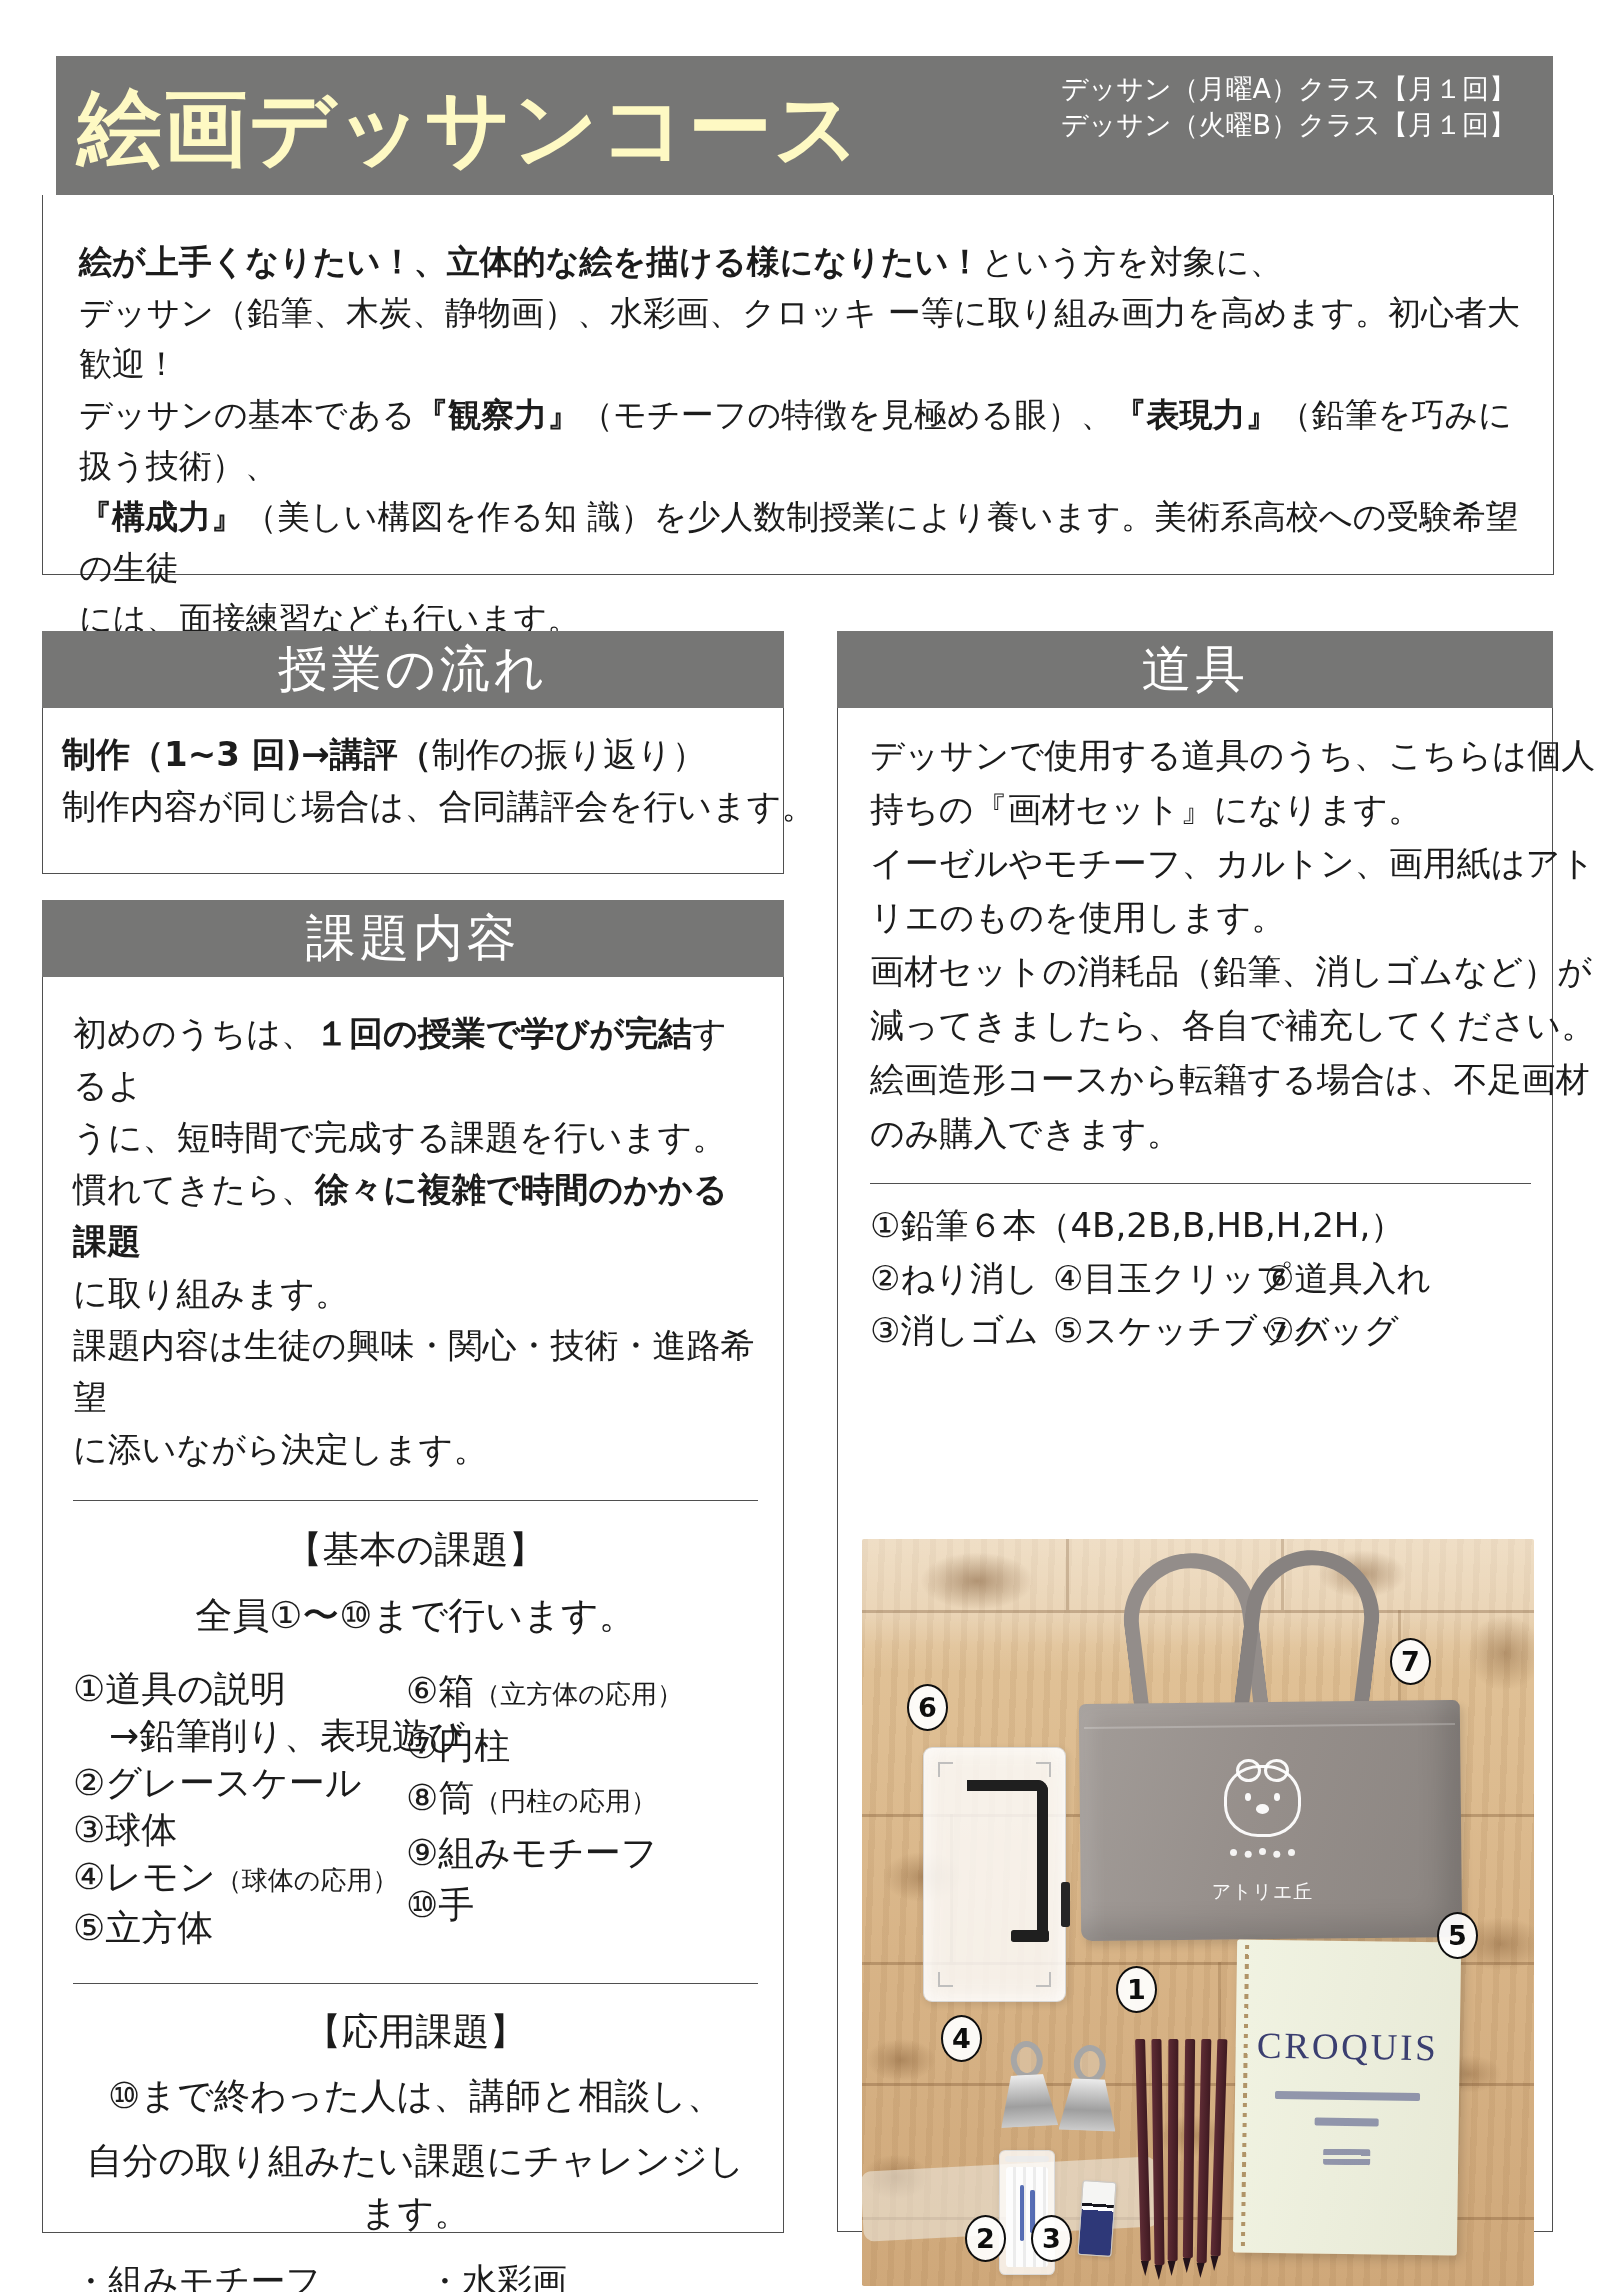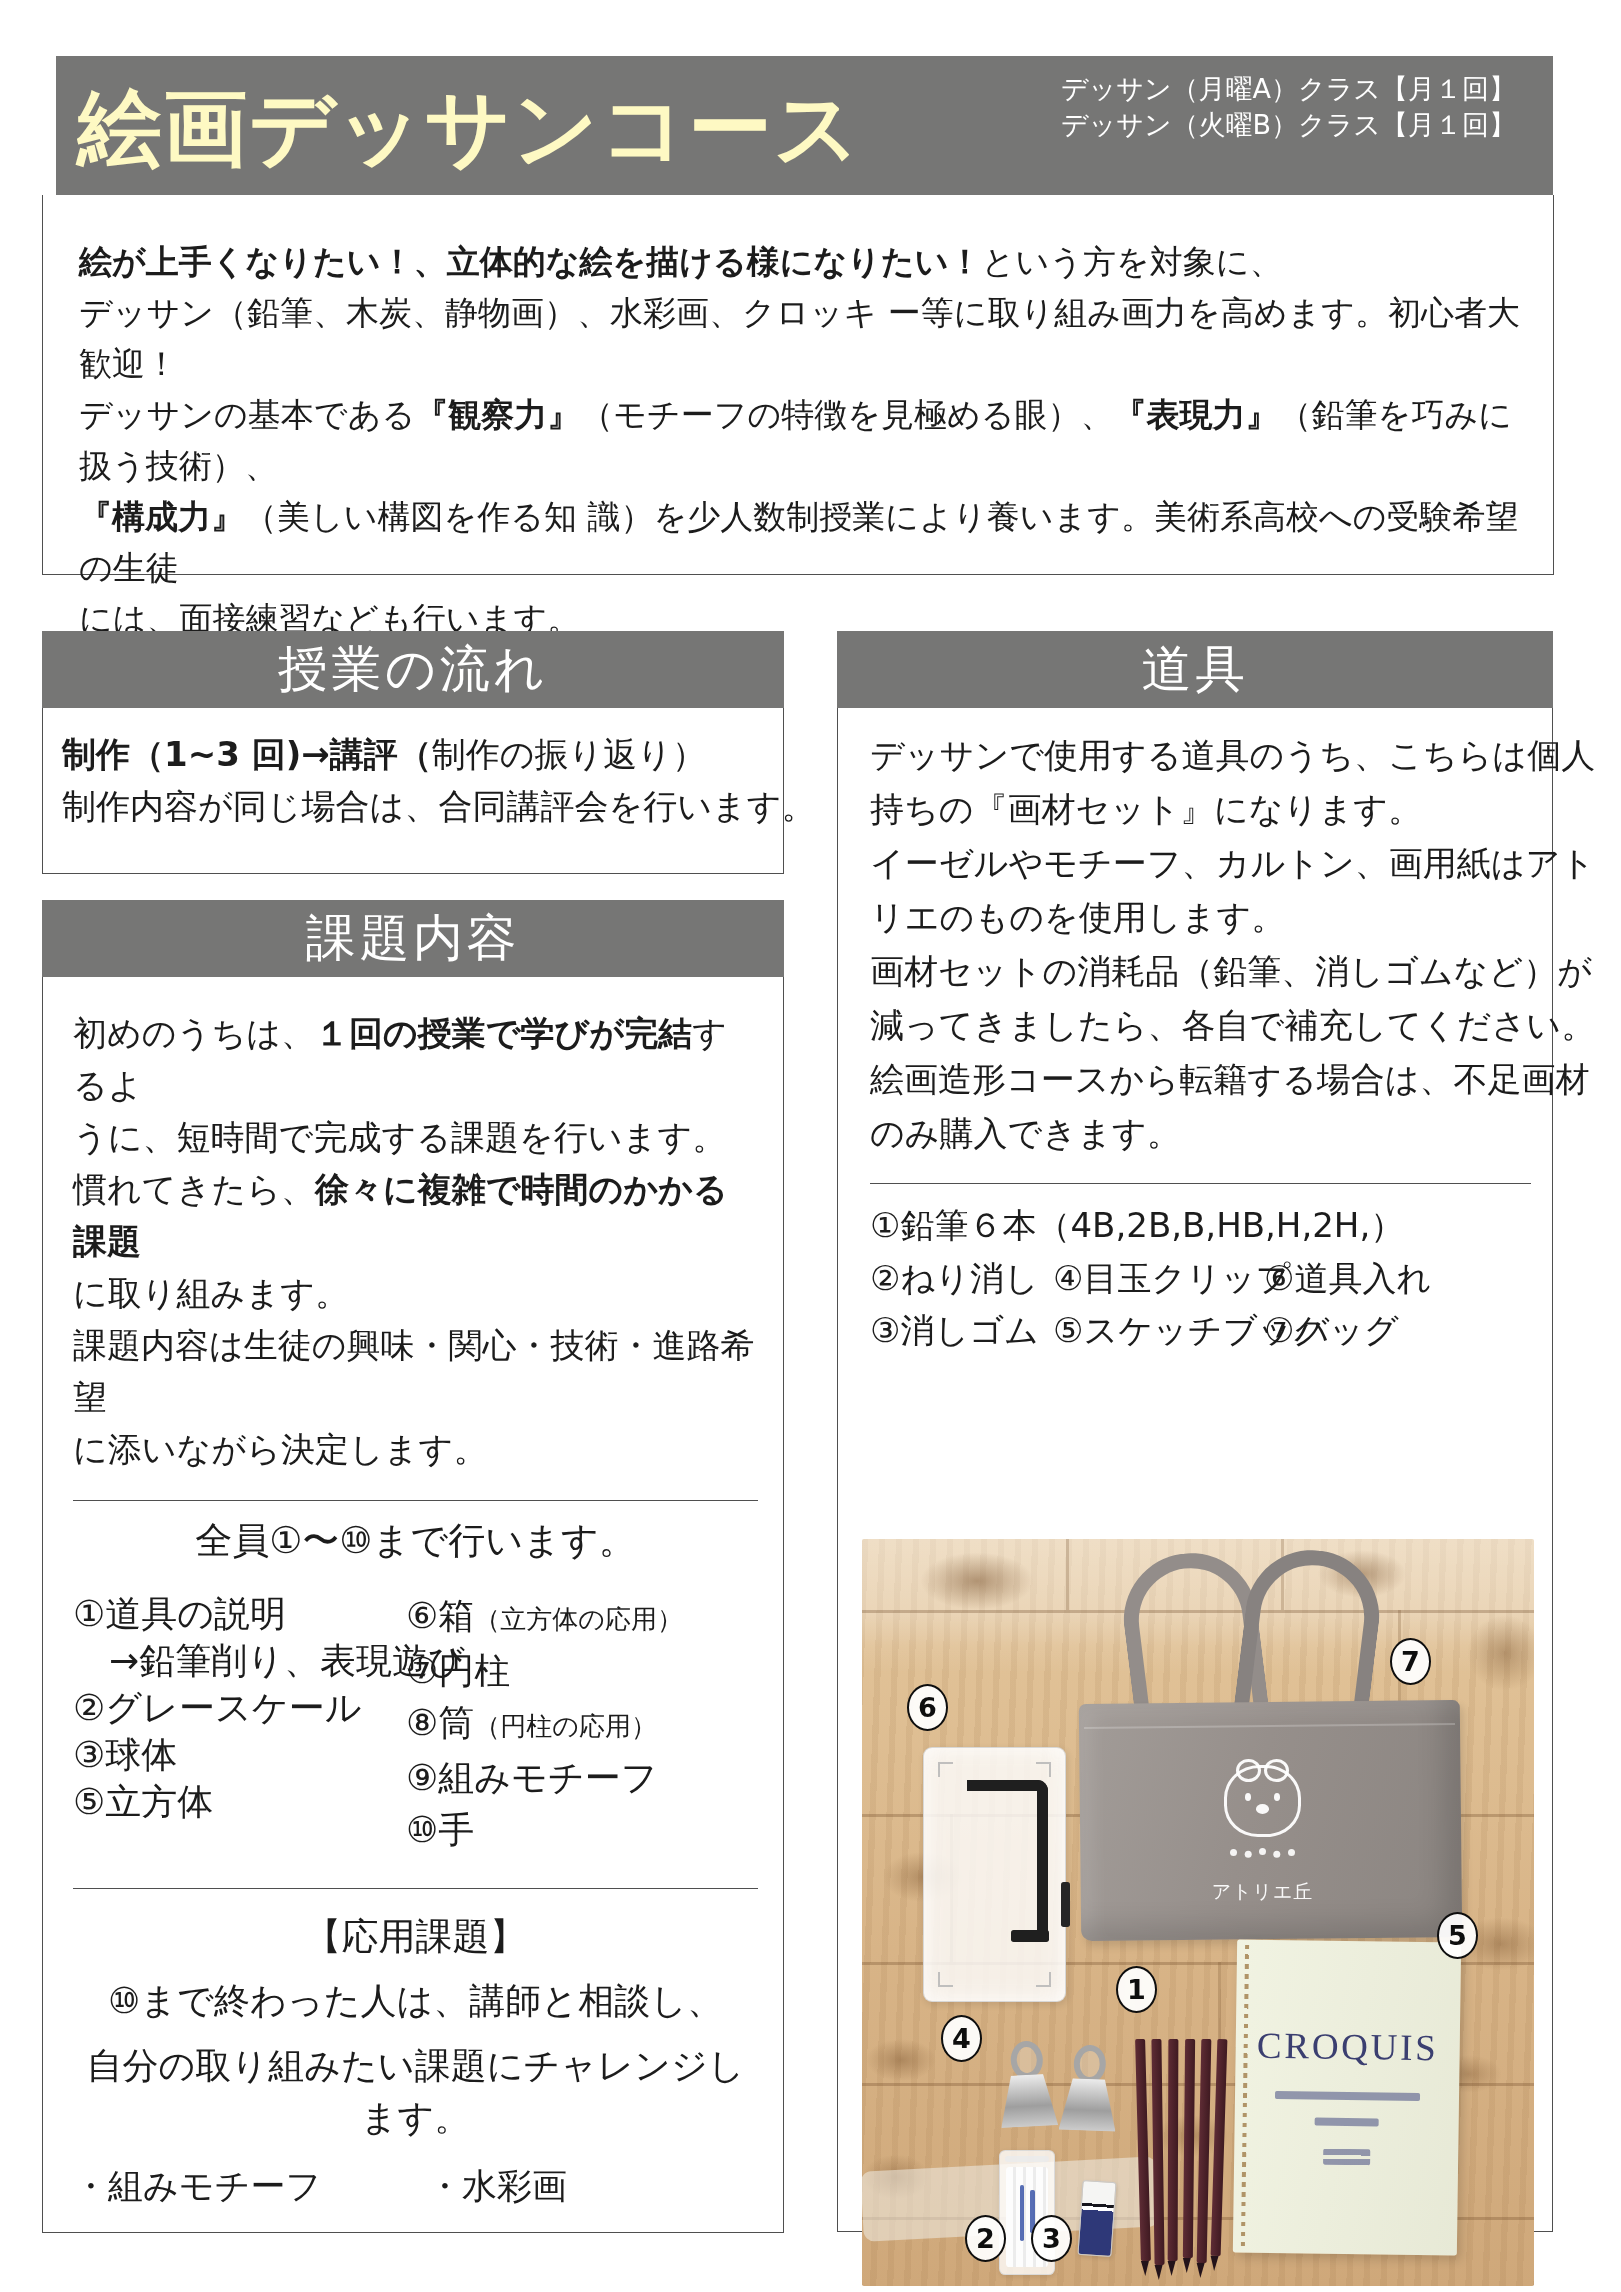--- a/index.html
+++ b/index.html
@@ -187,28 +187,30 @@
     <div class="sec-body">
       <div><span>初めのうちは、</span><span class="b">１回の授業で学びが完結</span><span>するよ</span></div>
       <div>うに、短時間で完成する課題を行います。</div>
       <div><span>慣れてきたら、</span><span class="b">徐々に複雑で時間のかかる課題</span></div>
       <div>に取り組みます。</div>
       <div>課題内容は生徒の興味・関心・技術・進路希望</div>
       <div>に添いながら決定します。</div>
 
       <div class="divider divider1"></div>
 
+      <div class="center-head">【基本の課題】</div>
       <div class="center-sub">全員①〜⑩まで行います。</div>
 
       <div class="basic-list">
         <div class="b-left">
           <div><span>①道具の説明</span></div>
           <div><span>　→鉛筆削り、表現遊び</span></div>
           <div><span>②グレースケール</span></div>
           <div><span>③球体</span></div>
+          <div><span>④レモン</span><span class="note">（球体の応用）</span></div>
           <div><span>⑤立方体</span></div>
         </div>
         <div class="b-right">
           <div><span>⑥箱</span><span class="note">（立方体の応用）</span></div>
           <div><span>⑦円柱</span></div>
           <div><span>⑧筒</span><span class="note">（円柱の応用）</span></div>
           <div><span>⑨組みモチーフ</span></div>
           <div><span>⑩手</span></div>
         </div>
       </div>

